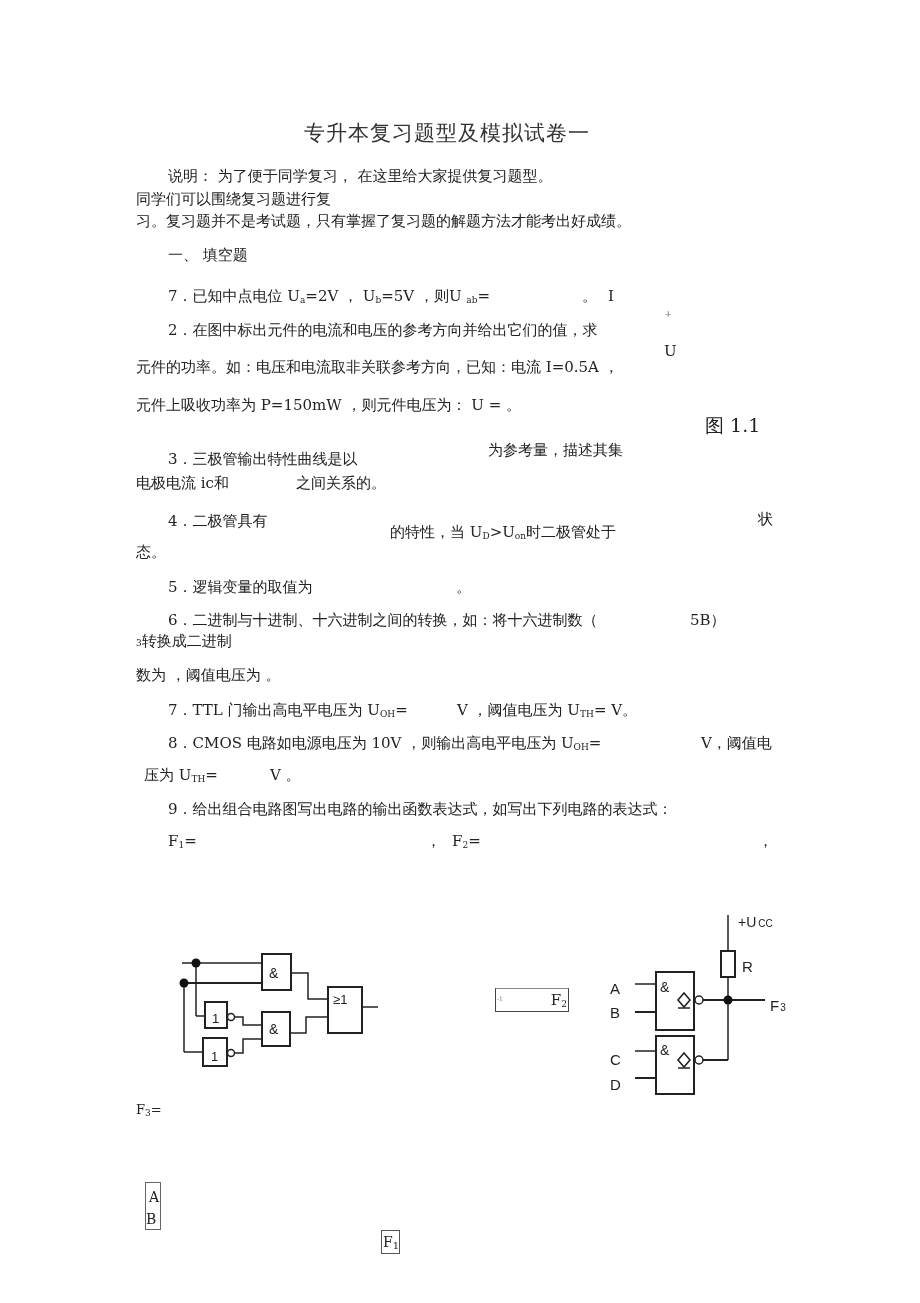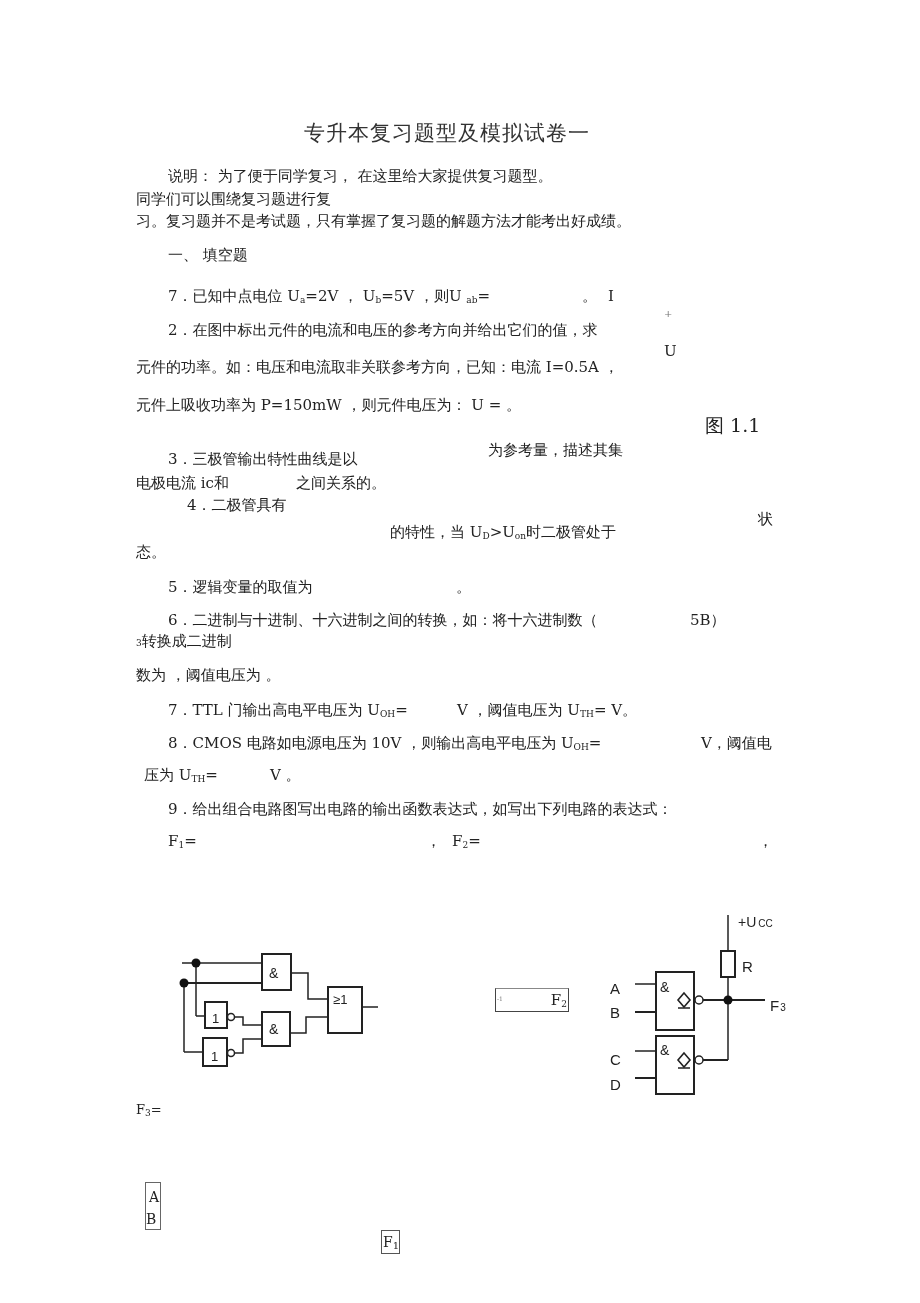--- a/index.html
+++ b/index.html
@@ -35,21 +35,21 @@
 <div class="t" style="left:664px;top:342px;">U</div>
 <div class="t" style="left:136px;top:358px;">元件的功率。如：电压和电流取非关联参考方向，已知：电流 I=0.5A ，</div>
 <div class="t" style="left:136px;top:396px;">元件上吸收功率为 P=150mW ，则元件电压为：  U = 。</div>
 <div class="t fig" style="left:705px;top:416px;">图  1.1</div>
 
 <div class="t" style="left:168px;top:428px;margin-top:22px;">3．三极管输出特性曲线是以</div>
 <div class="t" style="left:488px;top:441px;">为参考量，描述其集</div>
 <div class="t" style="left:136px;top:474px;">电极电流 ic和</div>
 <div class="t" style="left:296px;top:474px;">之间关系的。</div>
 
-<div class="t" style="left:168px;top:496px;margin-left:19px;">4．二极管具有</div>
+<div class="t" style="left:168px;top:512px;">4．二极管具有</div>
 <div class="t" style="left:390px;top:510px;margin-top:13px;">
   <span>的特性，当 U</span><span class="sub">D</span><span>&gt;U</span><span class="sub">on</span><span>时二极管处于</span>
 </div>
 <div class="t" style="left:758px;top:510px;">状</div>
 <div class="t" style="left:136px;top:543px;">态。</div>
 
 <div class="t" style="left:168px;top:578px;">5．逻辑变量的取值为</div>
 <div class="t" style="left:456px;top:578px;">。</div>
 
 <div class="t" style="left:168px;top:611px;">6．二进制与十进制、十六进制之间的转换，如：将十六进制数（</div>

